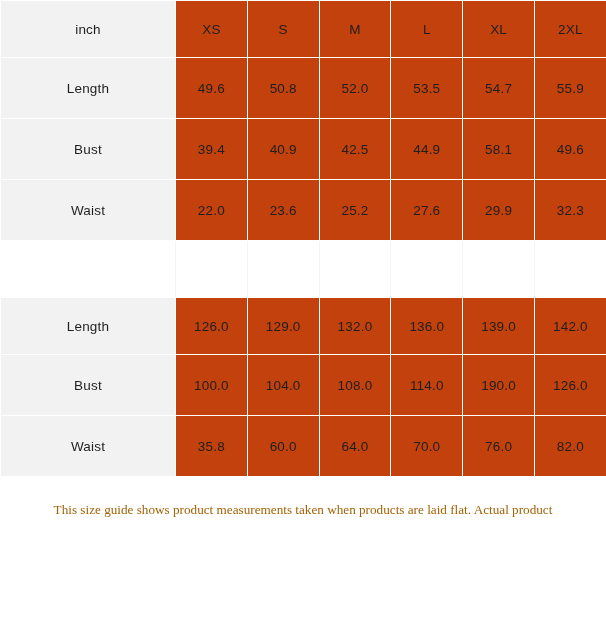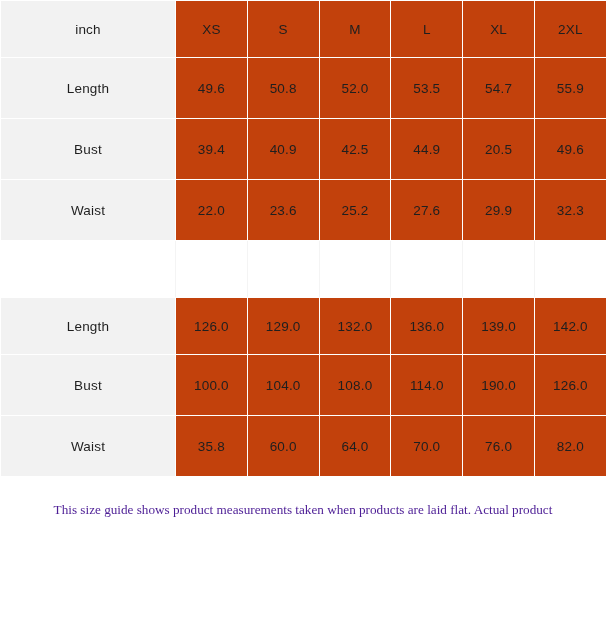--- a/index.html
+++ b/index.html
@@ -64,21 +64,21 @@
   }
 
   .note {
     width: 606px;
     box-sizing: border-box;
     padding: 22px 24px 0 24px;
     font-family: "Liberation Serif", serif;
     font-size: 13.2px;
     line-height: 21px;
     text-align: center;
-    color: #4c1d95;
+    color: #a16207;
   }
 </style>
 </head>
 <body>
 
 <div class="page">
 
   <table class="size-table">
     <colgroup>
       <col class="c0">
@@ -107,21 +107,21 @@
         <td>53.5</td>
         <td>54.7</td>
         <td>55.9</td>
       </tr>
       <tr>
         <td class="rowhead">Bust</td>
         <td>39.4</td>
         <td>40.9</td>
         <td>42.5</td>
         <td>44.9</td>
-        <td>20.5</td>
+        <td>58.1</td>
         <td>49.6</td>
       </tr>
       <tr>
         <td class="rowhead">Waist</td>
         <td>22.0</td>
         <td>23.6</td>
         <td>25.2</td>
         <td>27.6</td>
         <td>29.9</td>
         <td>32.3</td>

